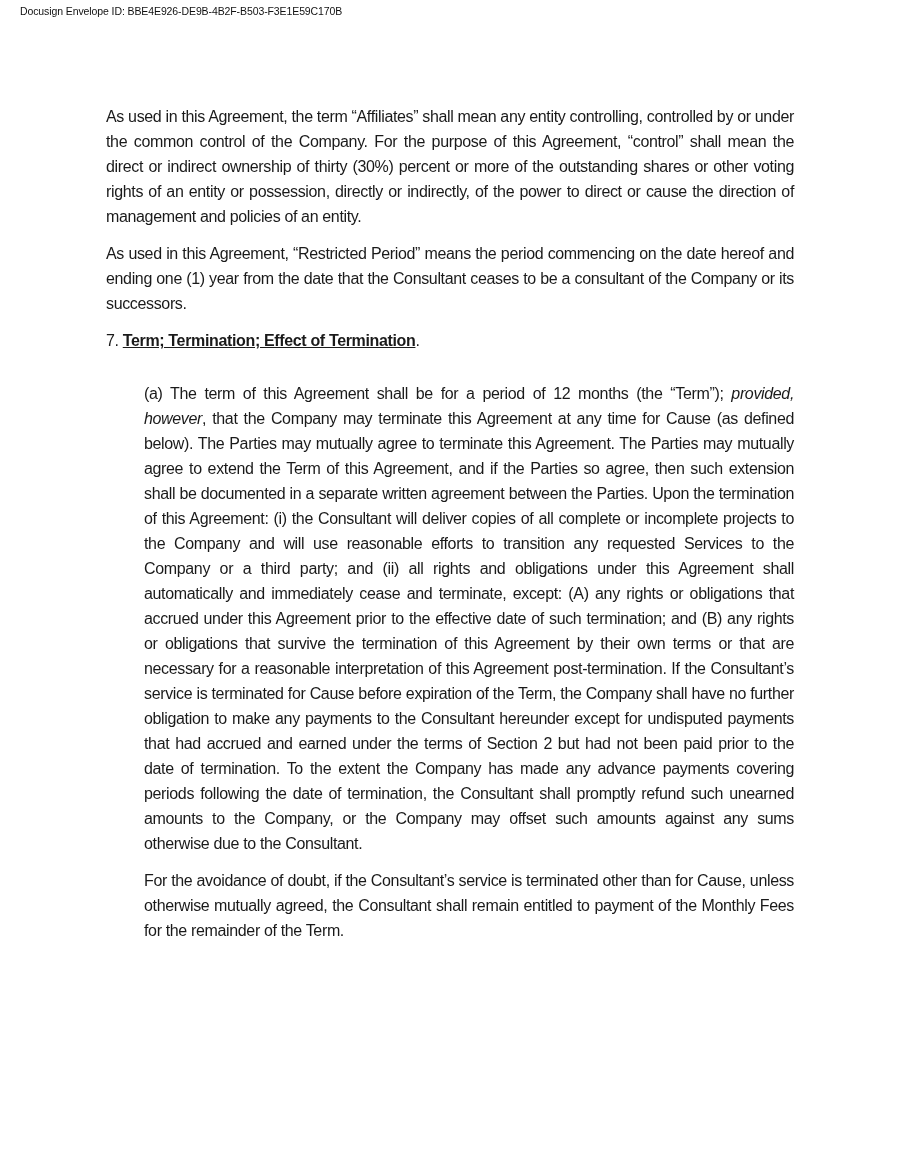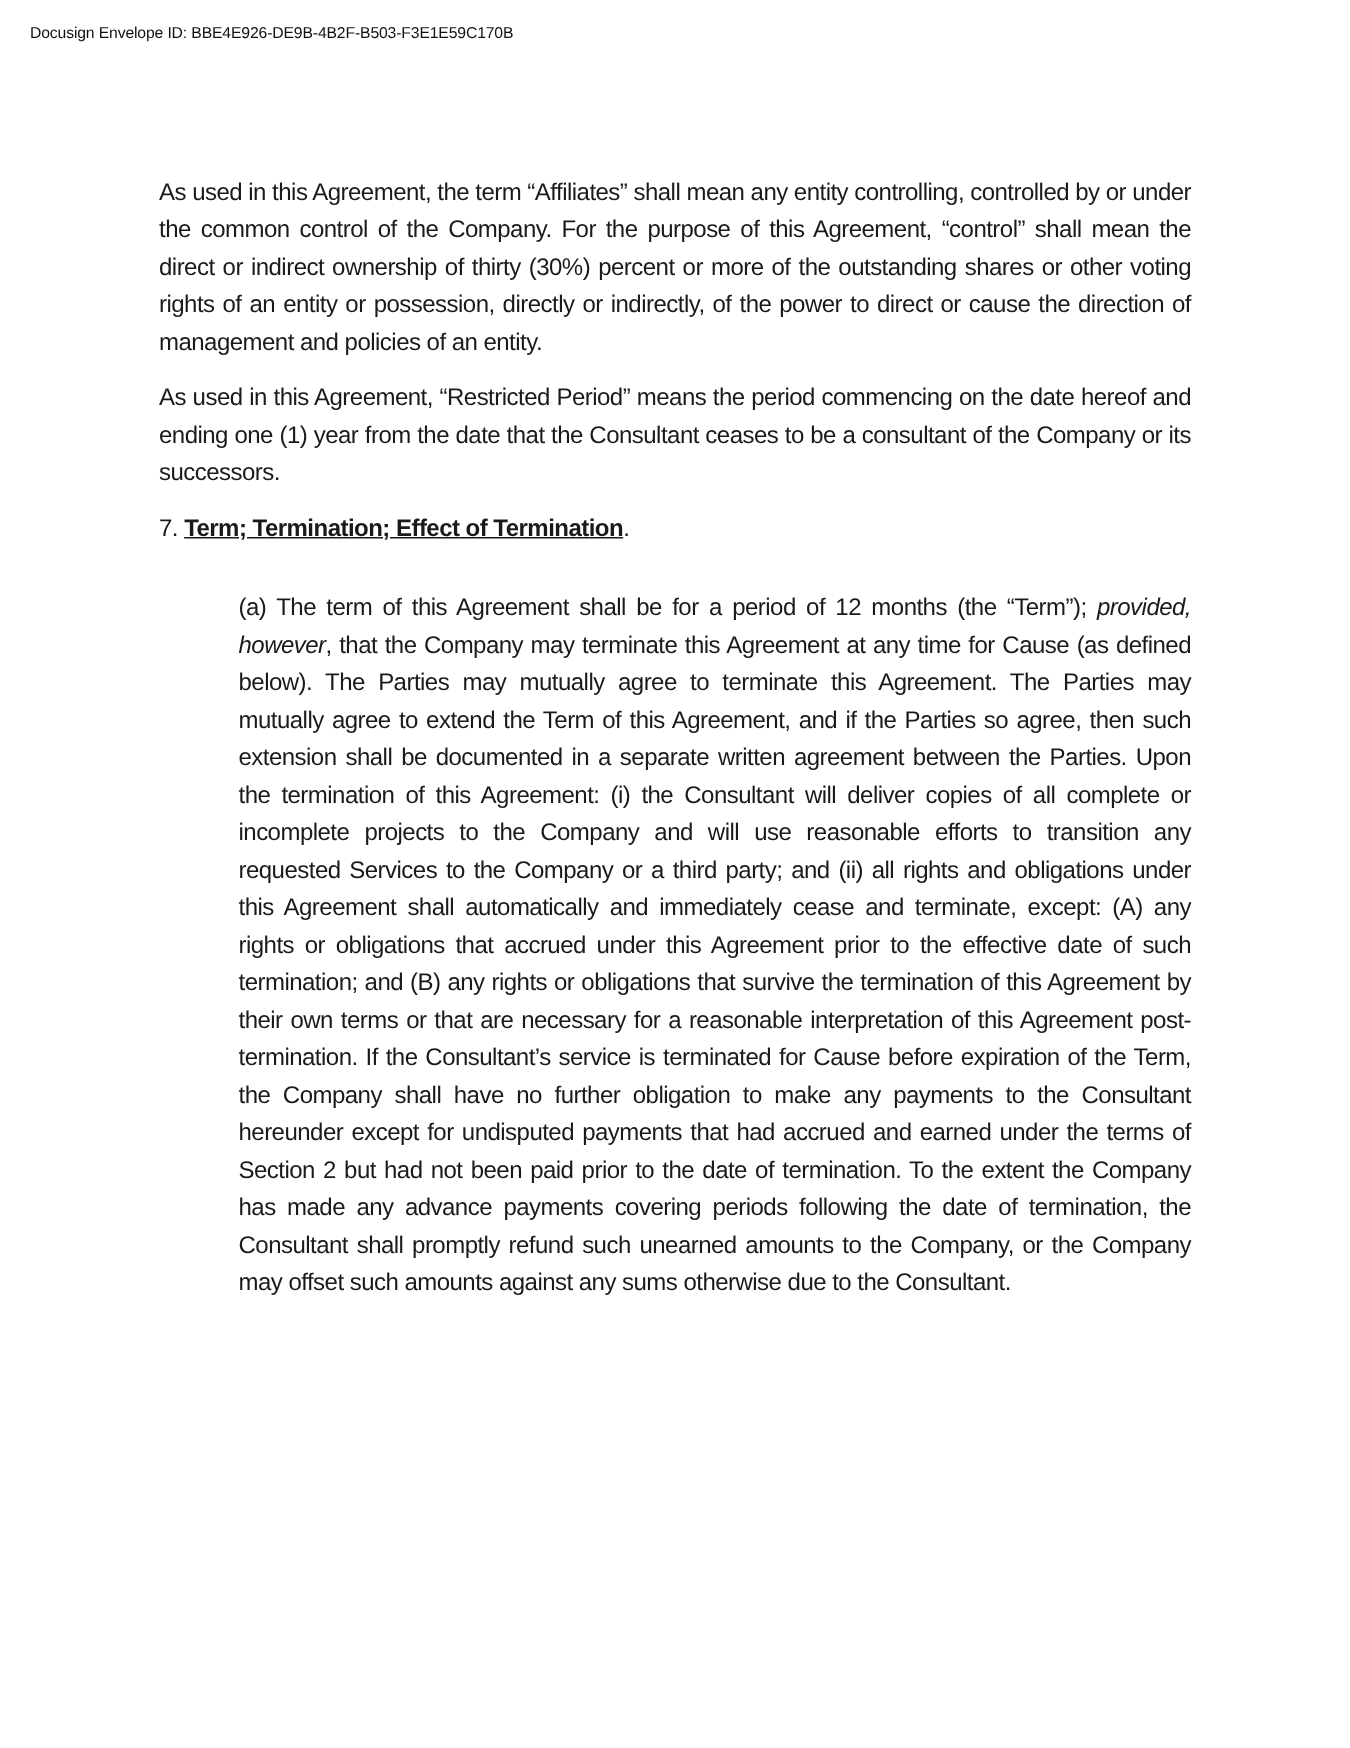--- a/index.html
+++ b/index.html
@@ -1,46 +1,47 @@
 <!DOCTYPE html>
 <html><head>
 <meta charset="utf-8">
 <style>
   html, body { margin: 0; padding: 0; background: #ffffff; }
   body {
     width: 900px; height: 1165px; position: relative; overflow: hidden;
     font-family: "Liberation Sans", sans-serif; color: #1a1a1a;
   }
   .envelope {
-    position: absolute; left: 20px; top: 16px;
+    position: absolute; left: 20px; top: 5px;
     font-size: 10.5px; color: #111; letter-spacing: -0.1px;
     font-family: "Liberation Sans", sans-serif;
   }
   .page-body {
-    position: absolute; left: 106px; top: 116px; width: 688px;
+    position: absolute; left: 106px; top: 104px; width: 688px;
     font-size: 16px; line-height: 25px;
     font-family: "Liberation Sans Narrow", "Liberation Sans", sans-serif;
     letter-spacing: -0.35px;
   }
   .para { margin: 0 0 12px 0; text-align: justify; }
   .section-heading { margin: 0 0 28px 0; }
   .section-heading .title { font-weight: bold; text-decoration: underline; }
-  .indented { margin-left: 53px; }
+  .indented { margin-left: 38px; }
   .italic { font-style: italic; }
   .spacer { height: 35px; }
 </style>
 </head>
 <body>
 
 <div class="envelope">Docusign Envelope ID: BBE4E926-DE9B-4B2F-B503-F3E1E59C170B</div>
 
 <div class="page-body">
   <p class="para">As used in this Agreement, the term “Affiliates” shall mean any entity controlling, controlled by or under the common control of the Company. For the purpose of this Agreement, “control” shall mean the direct or indirect ownership of thirty (30%) percent or more of the outstanding shares or other voting rights of an entity or possession, directly or indirectly, of the power to direct or cause the direction of management and policies of an entity.</p>
   <p class="para">As used in this Agreement, “Restricted Period” means the period commencing on the date hereof and ending one (1) year from the date that the Consultant ceases to be a consultant of the Company or its successors.</p>
 
   <p class="section-heading"><span>7. </span><span class="title">Term; Termination; Effect of Termination</span><span>.</span></p>
 
   <p class="para indented"><span>(a) The term of this Agreement shall be for a period of 12 months (the “Term”); </span><span class="italic">provided, however</span><span>, that the Company may terminate this Agreement at any time for Cause (as defined below). The Parties may mutually agree to terminate this Agreement. The Parties may mutually agree to extend the Term of this Agreement, and if the Parties so agree, then such extension shall be documented in a separate written agreement between the Parties. Upon the termination of this Agreement: (i) the Consultant will deliver copies of all complete or incomplete projects to the Company and will use reasonable efforts to transition any requested Services to the Company or a third party; and (ii) all rights and obligations under this Agreement shall automatically and immediately cease and terminate, except: (A) any rights or obligations that accrued under this Agreement prior to the effective date of such termination; and (B) any rights or obligations that survive the termination of this Agreement by their own terms or that are necessary for a reasonable interpretation of this Agreement post-termination.  If the Consultant’s service is terminated for Cause before expiration of the Term, the Company shall have no further obligation to make any payments to the Consultant hereunder except for undisputed payments that had accrued and earned under the terms of Section 2 but had not been paid prior to the date of termination. To the extent the Company has made any advance payments covering periods following the date of termination, the Consultant shall promptly refund such unearned amounts to the Company, or the Company may offset such amounts against any sums otherwise due to the Consultant.</span></p>
 
+  <p class="para indented">For the avoidance of doubt, if the Consultant’s service is terminated other than for Cause, unless otherwise mutually agreed, the Consultant shall remain entitled to payment of the Monthly Fees for the remainder of the Term.</p>
 
   <div class="spacer"></div>
 
 </div>
 
 </body></html>

